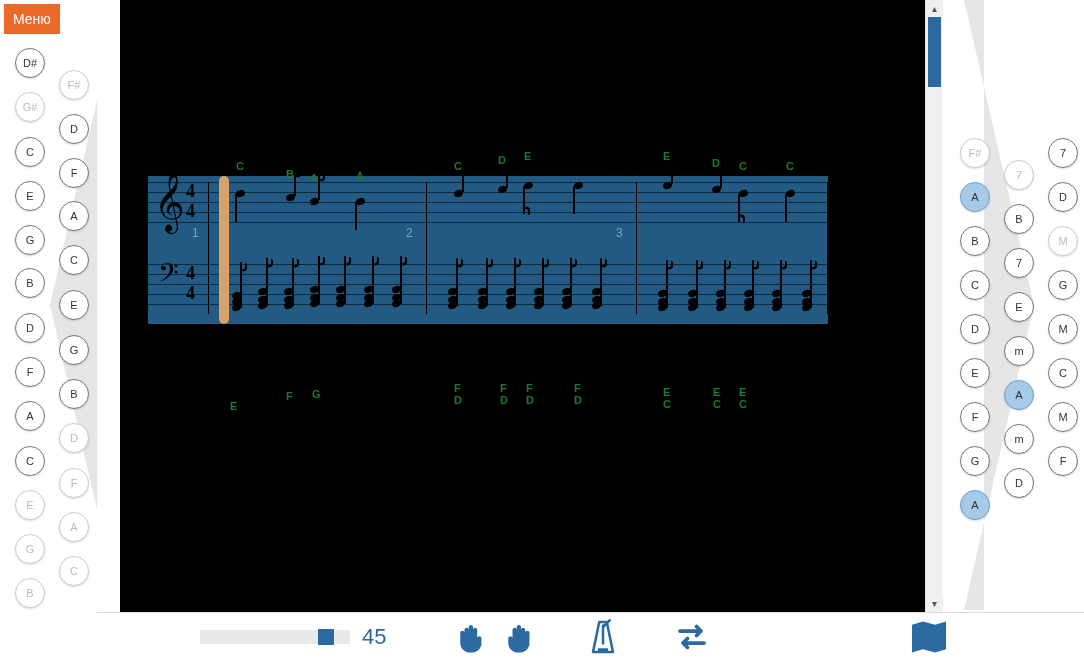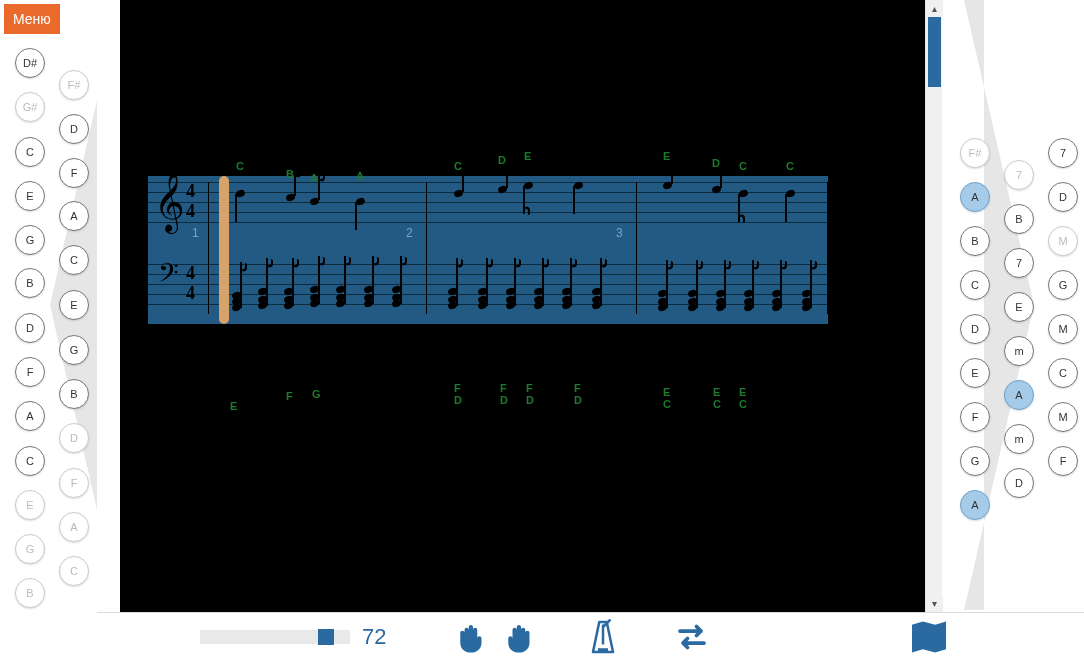--- a/index.html
+++ b/index.html
@@ -559,21 +559,21 @@
       <div class="kbtn" style="left: 960px; top: 446px;">G</div>
       <div class="kbtn" style="left: 1004px; top: 468px;">D</div>
       <div class="kbtn" style="left: 1048px; top: 446px;">F</div>
       <div class="kbtn hl" style="left: 960px; top: 490px;">A</div>
     </div>
 
   <div class="bottom-bar">
     <div class="tempo-slider">
       <div class="tempo-thumb" id="tempo-thumb" style="left: 117.92px;"></div>
     </div>
-    <div class="tempo-val">72</div>
+    <div class="tempo-val">45</div>
 
     <div class="tool-icon" style="margin-left:70px;">
       <svg width="34" height="36" viewBox="0 0 24 24">
           <path fill="#2a6aa1" d="M3 13c0-1 .7-1.5 1.5-1.5S6 12 6 13V7c0-1 .7-1.5 1.5-1.5S9 6 9 7V5c0-1 .7-1.5 1.5-1.5S12 4 12 5v2c0-1 .7-1.5 1.5-1.5S15 6 15 7v2c0-1 .7-1.5 1.5-1.5S18 8 18 9v7c0 4-3 7-7.5 7S3 20 3 16z" transform="scale(-1,1) translate(-21,0)"></path>
         </svg>
     </div>
     <div class="tool-icon" style="margin-left:14px;">
       <svg width="34" height="36" viewBox="0 0 24 24">
           <path fill="#2a6aa1" d="M3 13c0-1 .7-1.5 1.5-1.5S6 12 6 13V7c0-1 .7-1.5 1.5-1.5S9 6 9 7V5c0-1 .7-1.5 1.5-1.5S12 4 12 5v2c0-1 .7-1.5 1.5-1.5S15 6 15 7v2c0-1 .7-1.5 1.5-1.5S18 8 18 9v7c0 4-3 7-7.5 7S3 20 3 16z"></path>
         </svg>

